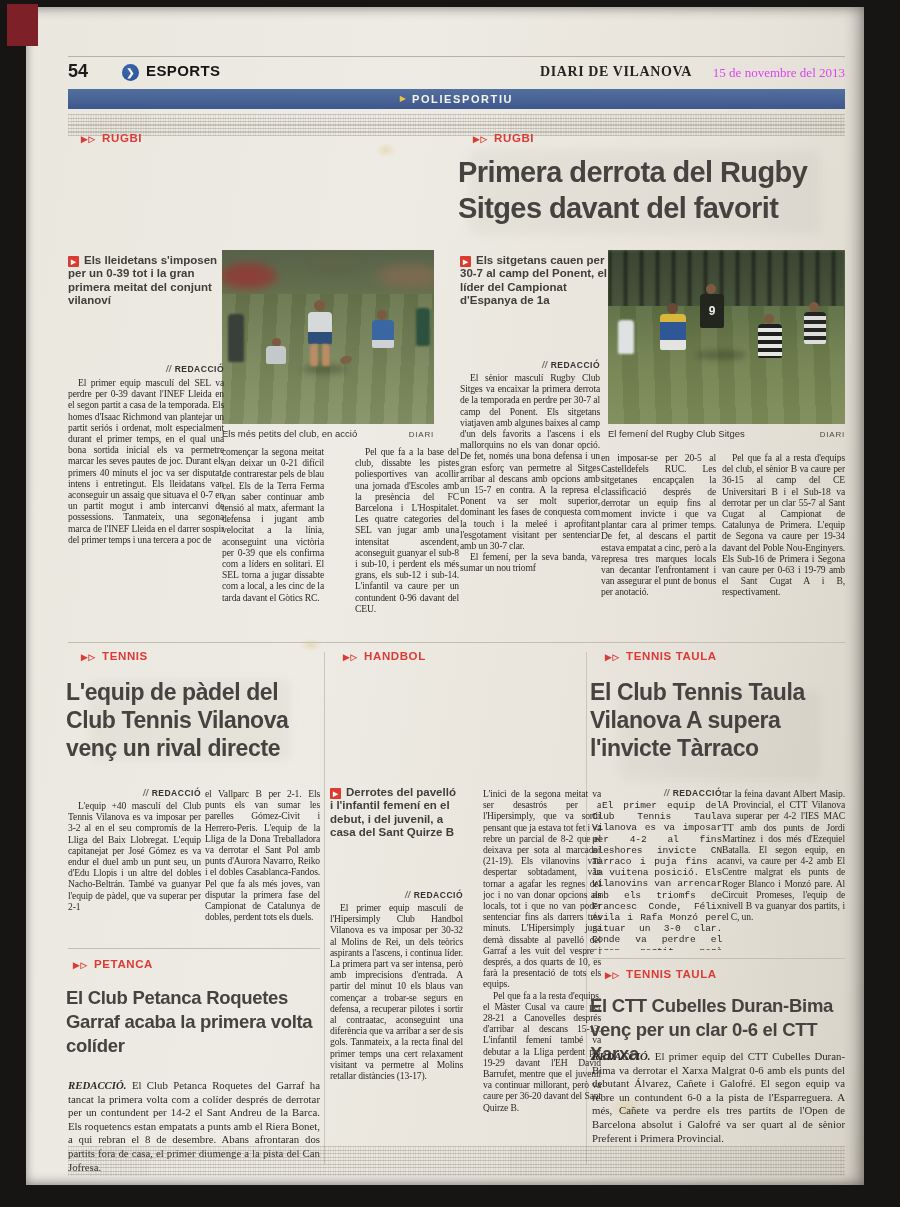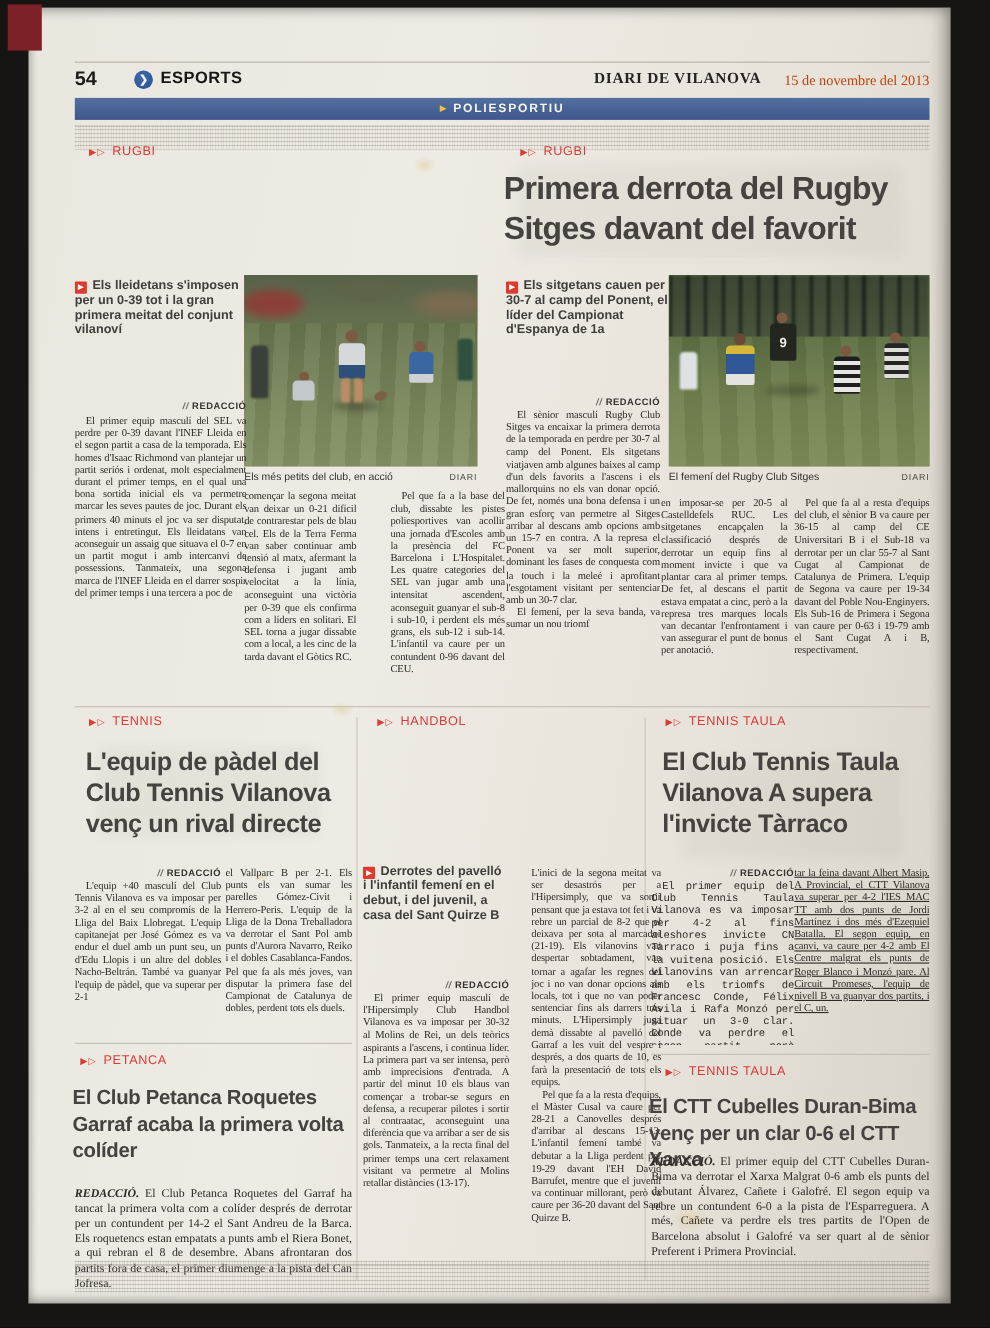--- a/index.html
+++ b/index.html
@@ -20,45 +20,45 @@
   .rule{background:#b7b2a7;}
   .rule-top{left:68px;top:56px;width:777px;height:1px;}
   .pagenum{left:68px;top:61px;font-size:18px;font-weight:bold;color:#1d1c1b;}
   .sec-icon{left:122px;top:64px;width:17px;height:17px;border-radius:50%;
             background:radial-gradient(circle at 40% 35%,#3d69ae,#27508f);
             color:#f4f2ea;font-size:10px;line-height:17px;text-align:center;font-weight:bold;}
   .sec-name{left:146px;top:62px;font-size:15px;font-weight:bold;letter-spacing:.4px;color:#171615;}
   .masthead{left:540px;top:64px;font-family:"Liberation Serif",serif;font-weight:bold;
             font-size:14px;letter-spacing:.6px;color:#262421;}
   .date{left:690px;top:65px;width:155px;text-align:right;font-family:"Liberation Serif",serif;
-        font-size:13px;color:#c2410c;}
+        font-size:13px;color:#d946ef;}
   .bluebar{left:68px;top:89px;width:777px;height:20px;
            background:linear-gradient(180deg,#52709f,#3f578c);
            display:flex;align-items:center;justify-content:center;gap:6px;}
   .bluebar .barr{color:#edc243;font-size:8px;line-height:1;}
   .bluebar .blbl{color:#f5f4ef;font-weight:bold;font-size:11px;letter-spacing:1.6px;}
   .halftone{background-image:
       repeating-linear-gradient(180deg,rgba(125,120,108,.32) 0,rgba(125,120,108,.32) 1px,transparent 1px,transparent 3.5px),
       repeating-linear-gradient(90deg,rgba(125,120,108,.14) 0,rgba(125,120,108,.14) 1px,transparent 1px,transparent 2.5px);}
   .ht-top{left:68px;top:114px;width:777px;height:22px;}
   .ht-bottom{left:68px;top:1146px;width:777px;height:30px;}
 
   
-  .kicker{font-size:11.5px;font-weight:normal;color:#dd3a36;letter-spacing:.6px;padding-left:13px;}
+  .kicker{font-size:11.5px;font-weight:bold;color:#dd3a36;letter-spacing:.6px;padding-left:13px;}
   .kicker .karr{font-size:8.5px;margin-right:6px;letter-spacing:1px;}
   .k1a{left:68px;top:132px;} .k1b{left:460px;top:132px;}
   .k2a{left:68px;top:650px;} .k2b{left:330px;top:650px;} .k2c{left:592px;top:650px;}
   .k3a{left:60px;top:958px;} .k3b{left:592px;top:968px;}
 
   
   .headline{margin:0;font-weight:bold;color:#45423f;font-family:"Liberation Sans",sans-serif;}
   .h1{font-size:29px;line-height:36px;letter-spacing:-0.6px;}
   .h1a{left:66px;top:154px;width:382px;}
   .h1b{left:458px;top:154px;width:394px;}
-  .h2{font-size:23px;line-height:28px;letter-spacing:-0.4px;margin-left:12px;}
+  .h2{font-size:23px;line-height:28px;letter-spacing:-0.4px;}
   .h2a{left:66px;top:678px;width:262px;}
   .h2b{left:328px;top:678px;width:258px;}
   .h2c{left:590px;top:678px;width:262px;}
   .h3{font-size:18.5px;line-height:24px;letter-spacing:-0.3px;}
   .h3a{left:66px;top:986px;width:262px;}
   .h3b{left:590px;top:994px;width:262px;}
 
   
   .lead{font-weight:bold;font-size:11.5px;line-height:13.4px;color:#403e3b;overflow:hidden;}
   .lead1{left:68px;top:254px;width:150px;height:100px;}
@@ -86,21 +86,21 @@
   .a1c2{left:222px;top:446px;width:102px;height:188px;}
   .a1c3{left:331px;top:446px;width:104px;height:188px;margin-left:24px;}
   .a2c1{left:460px;top:372px;width:140px;height:258px;}
   .a2c2{left:601px;top:452px;width:115px;height:180px;}
   .a2c3{left:722px;top:452px;width:123px;height:180px;}
   .tc1{left:68px;top:800px;width:133px;height:146px;}
   .tc2{left:205px;top:788px;width:115px;height:168px;}
   .hc1{left:330px;top:902px;width:133px;height:262px;}
   .hc2{left:466px;top:788px;width:118px;height:324px;margin-left:17px;}
   .ttc1{left:592px;top:800px;width:130px;height:150px;font-family:Liberation Mono, monospace;}
-  .ttc2{left:722px;top:788px;width:123px;height:170px;text-decoration:underline;}
+  .ttc2{left:722px;top:788px;width:123px;height:170px;}
 
   
   .bcol{font-family:"Liberation Serif",serif;font-size:10.8px;line-height:13.6px;
         text-align:justify;color:#2d2a27;overflow:hidden;}
   .bcol .runin{font-weight:bold;font-style:italic;}
   .bp{left:68px;top:1042px;width:252px;height:96px;margin-top:37px;}
   .bc{left:592px;top:1050px;width:253px;height:96px;}
 
   
   .rule-mid{left:68px;top:642px;width:777px;height:1px;background:#c3beb2;}

